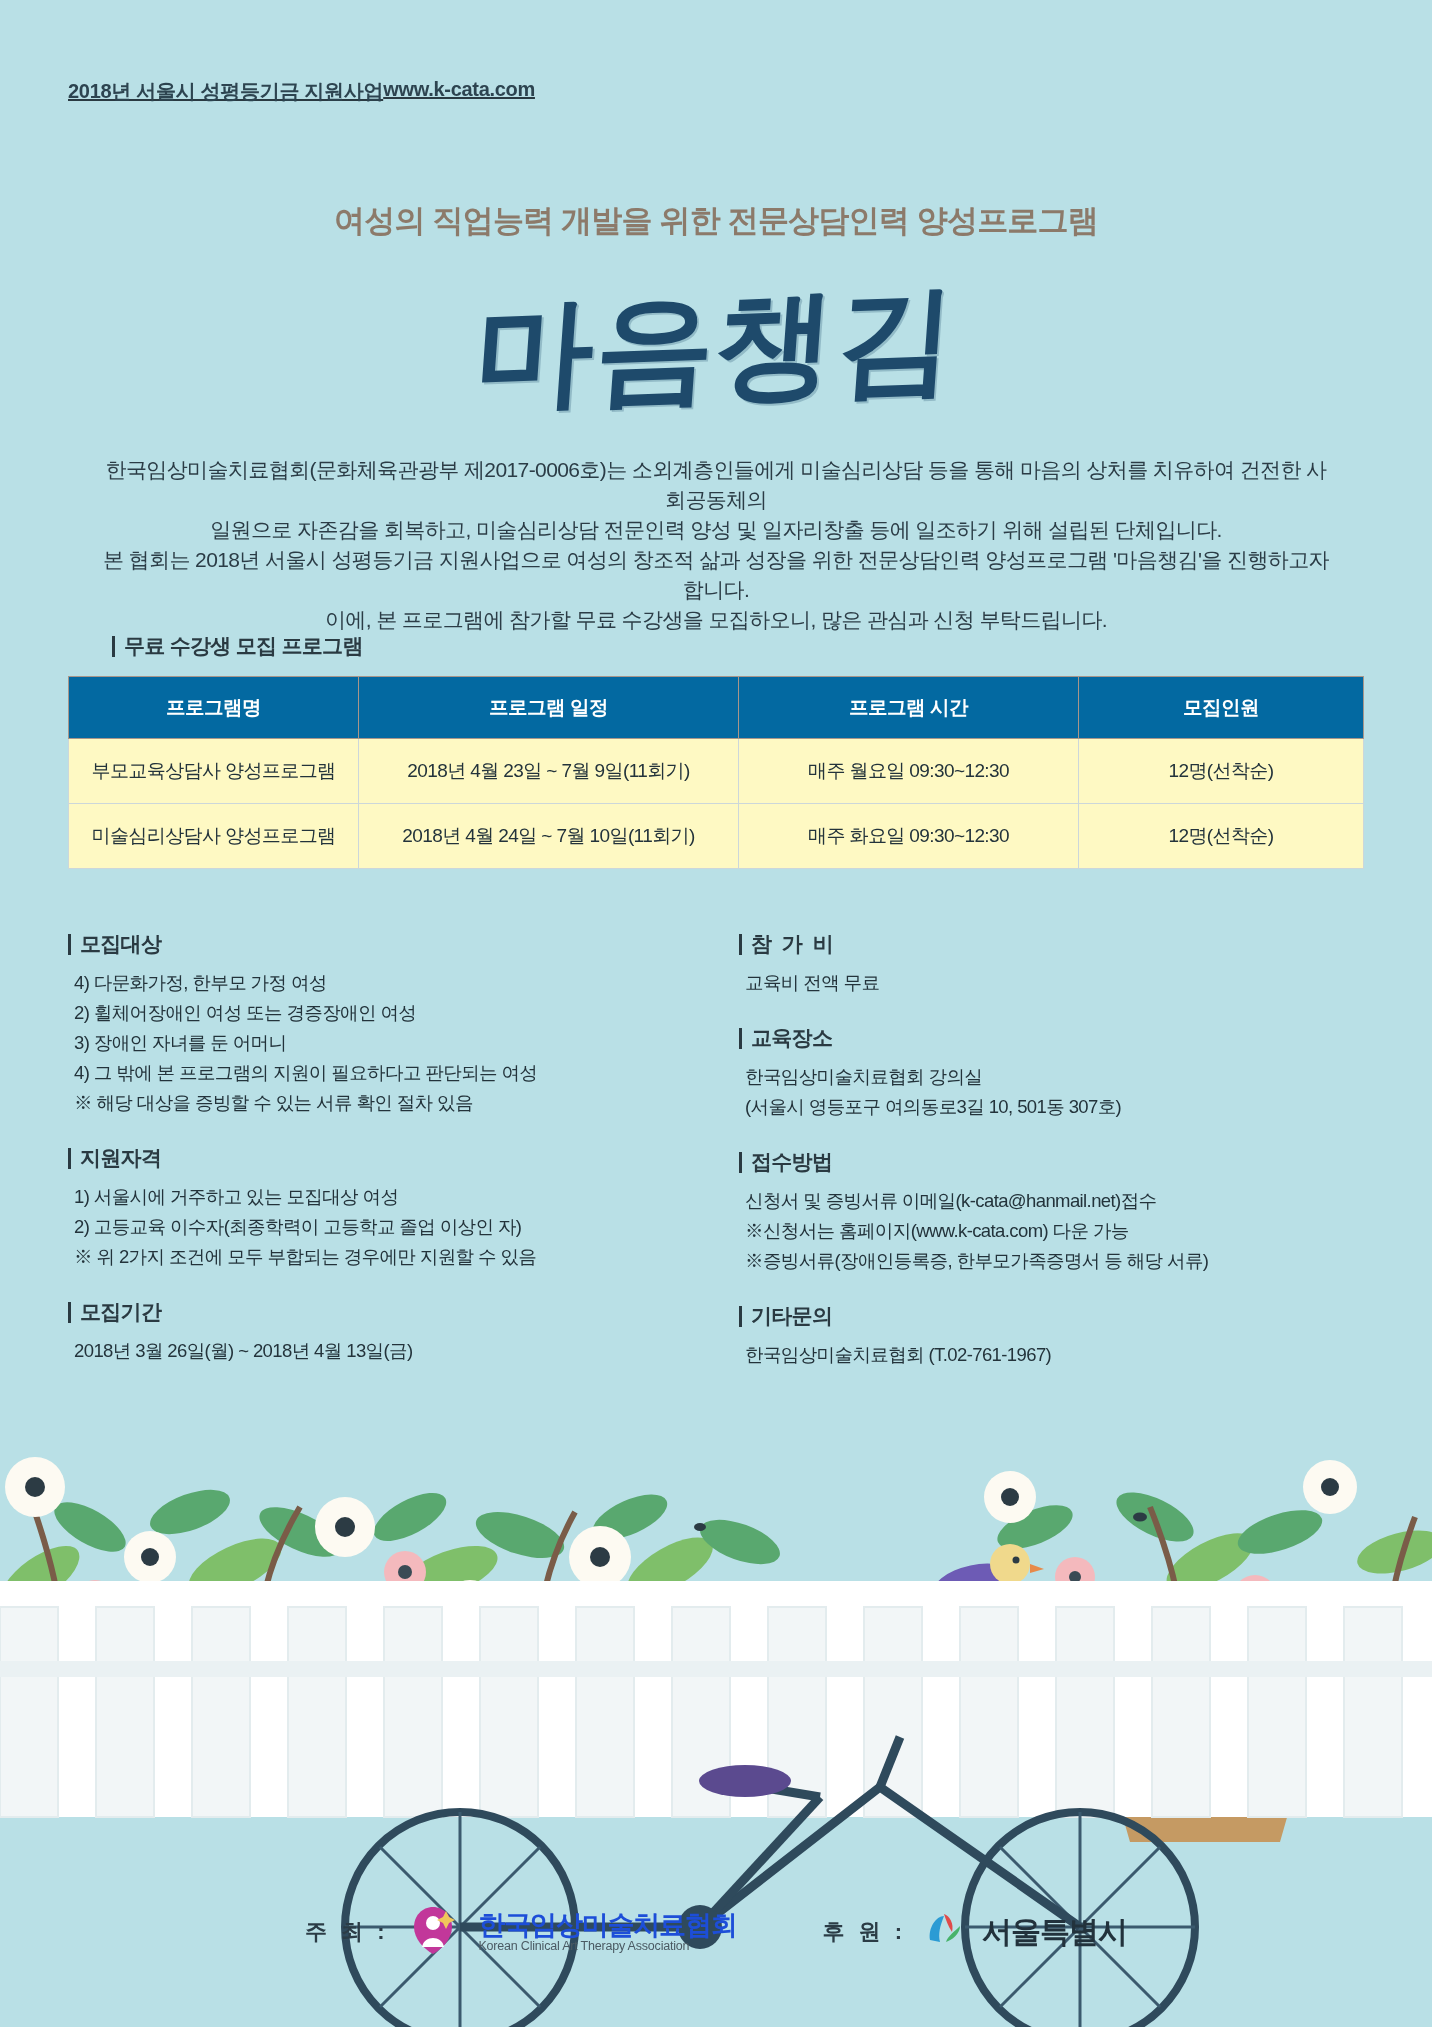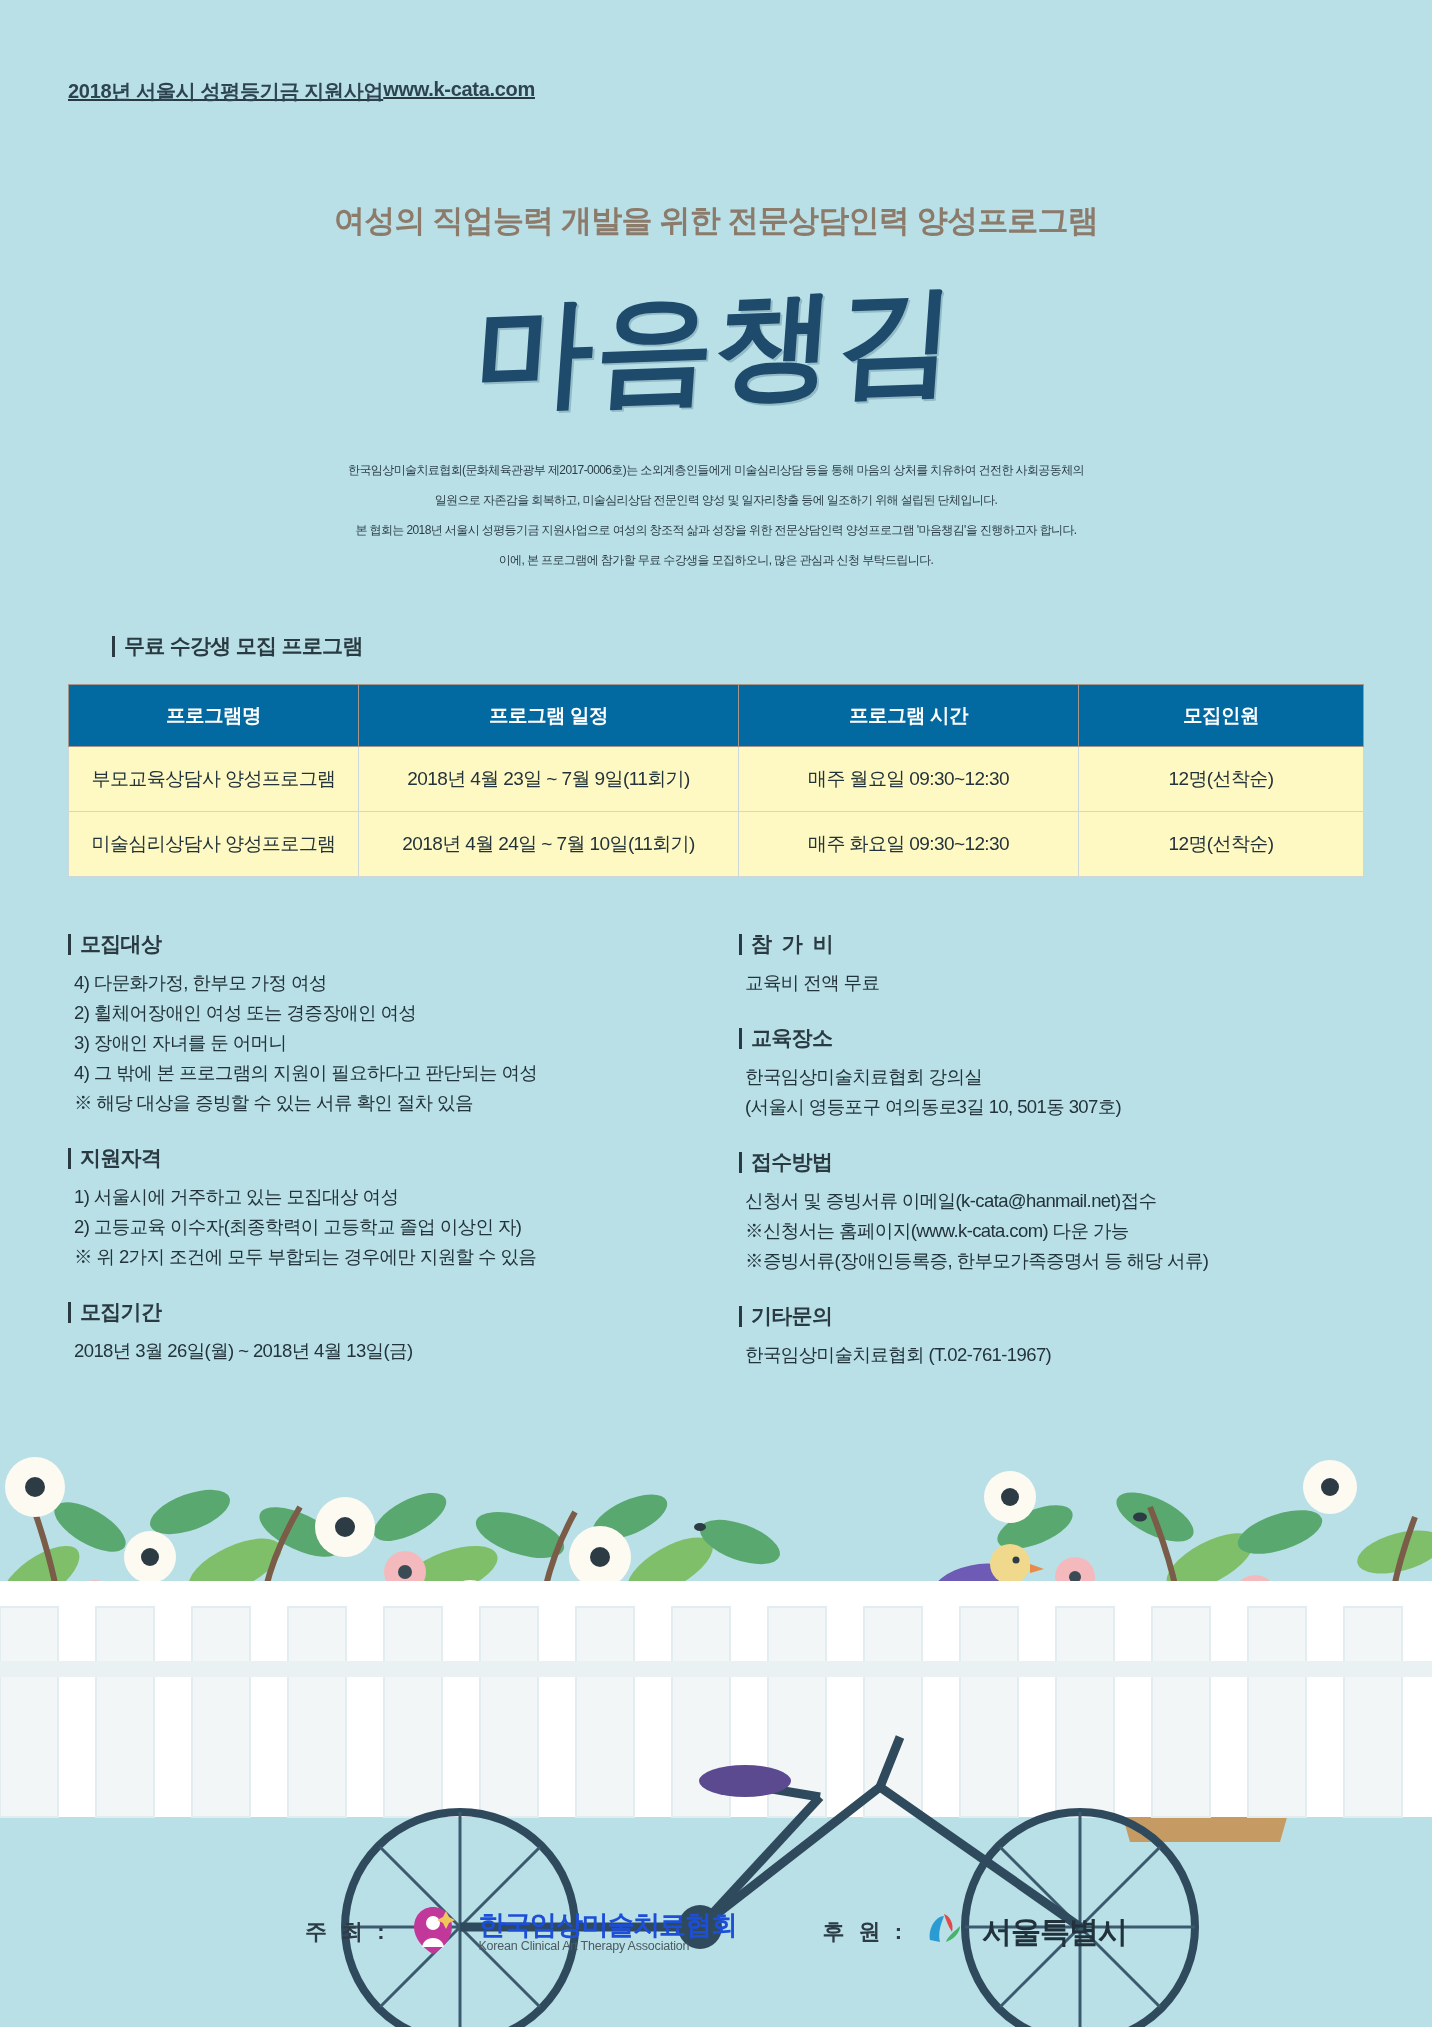--- a/index.html
+++ b/index.html
@@ -45,40 +45,40 @@
     color:#1e4a6b;
     letter-spacing:2px;
     transform:skewX(-6deg) rotate(-2deg);
     text-shadow:2px 2px 0 rgba(30,74,107,0.25);
   }
 
   
   .intro {
     position:absolute; top:455px; left:0; width:100%;
     text-align:center;
-    font-size:12px; line-height:30px; color:#2b3c46;
+    font-size:21px; line-height:30px; color:#2b3c46;
     letter-spacing:-0.6px;
     padding:0 100px;
   }
   .intro p { margin:0; }
 
   
   .sec-title {
     font-size:21px; font-weight:bold; color:#2a3a42;
     letter-spacing:-0.7px;
     display:flex; align-items:center; gap:9px;
   }
   .sec-title::before {
     content:""; display:inline-block;
     width:3px; height:21px; background:#2a3a42;
   }
 
   
   .table-wrap { position:absolute; top:632px; left:68px; width:1296px; }
-  .tbl-head { margin-bottom:24px;padding-left:44px; }
+  .tbl-head { margin-bottom:16px;padding-left:44px; }
   table.prog {
     width:100%; border-collapse:collapse;
     background:#fff;
   }
   table.prog th {
     background:#0369a1; color:#fff;
     font-size:19.5px; font-weight:bold;
     padding:17px 4px;
     border:1px solid #a8968a;
     letter-spacing:-0.5px;

